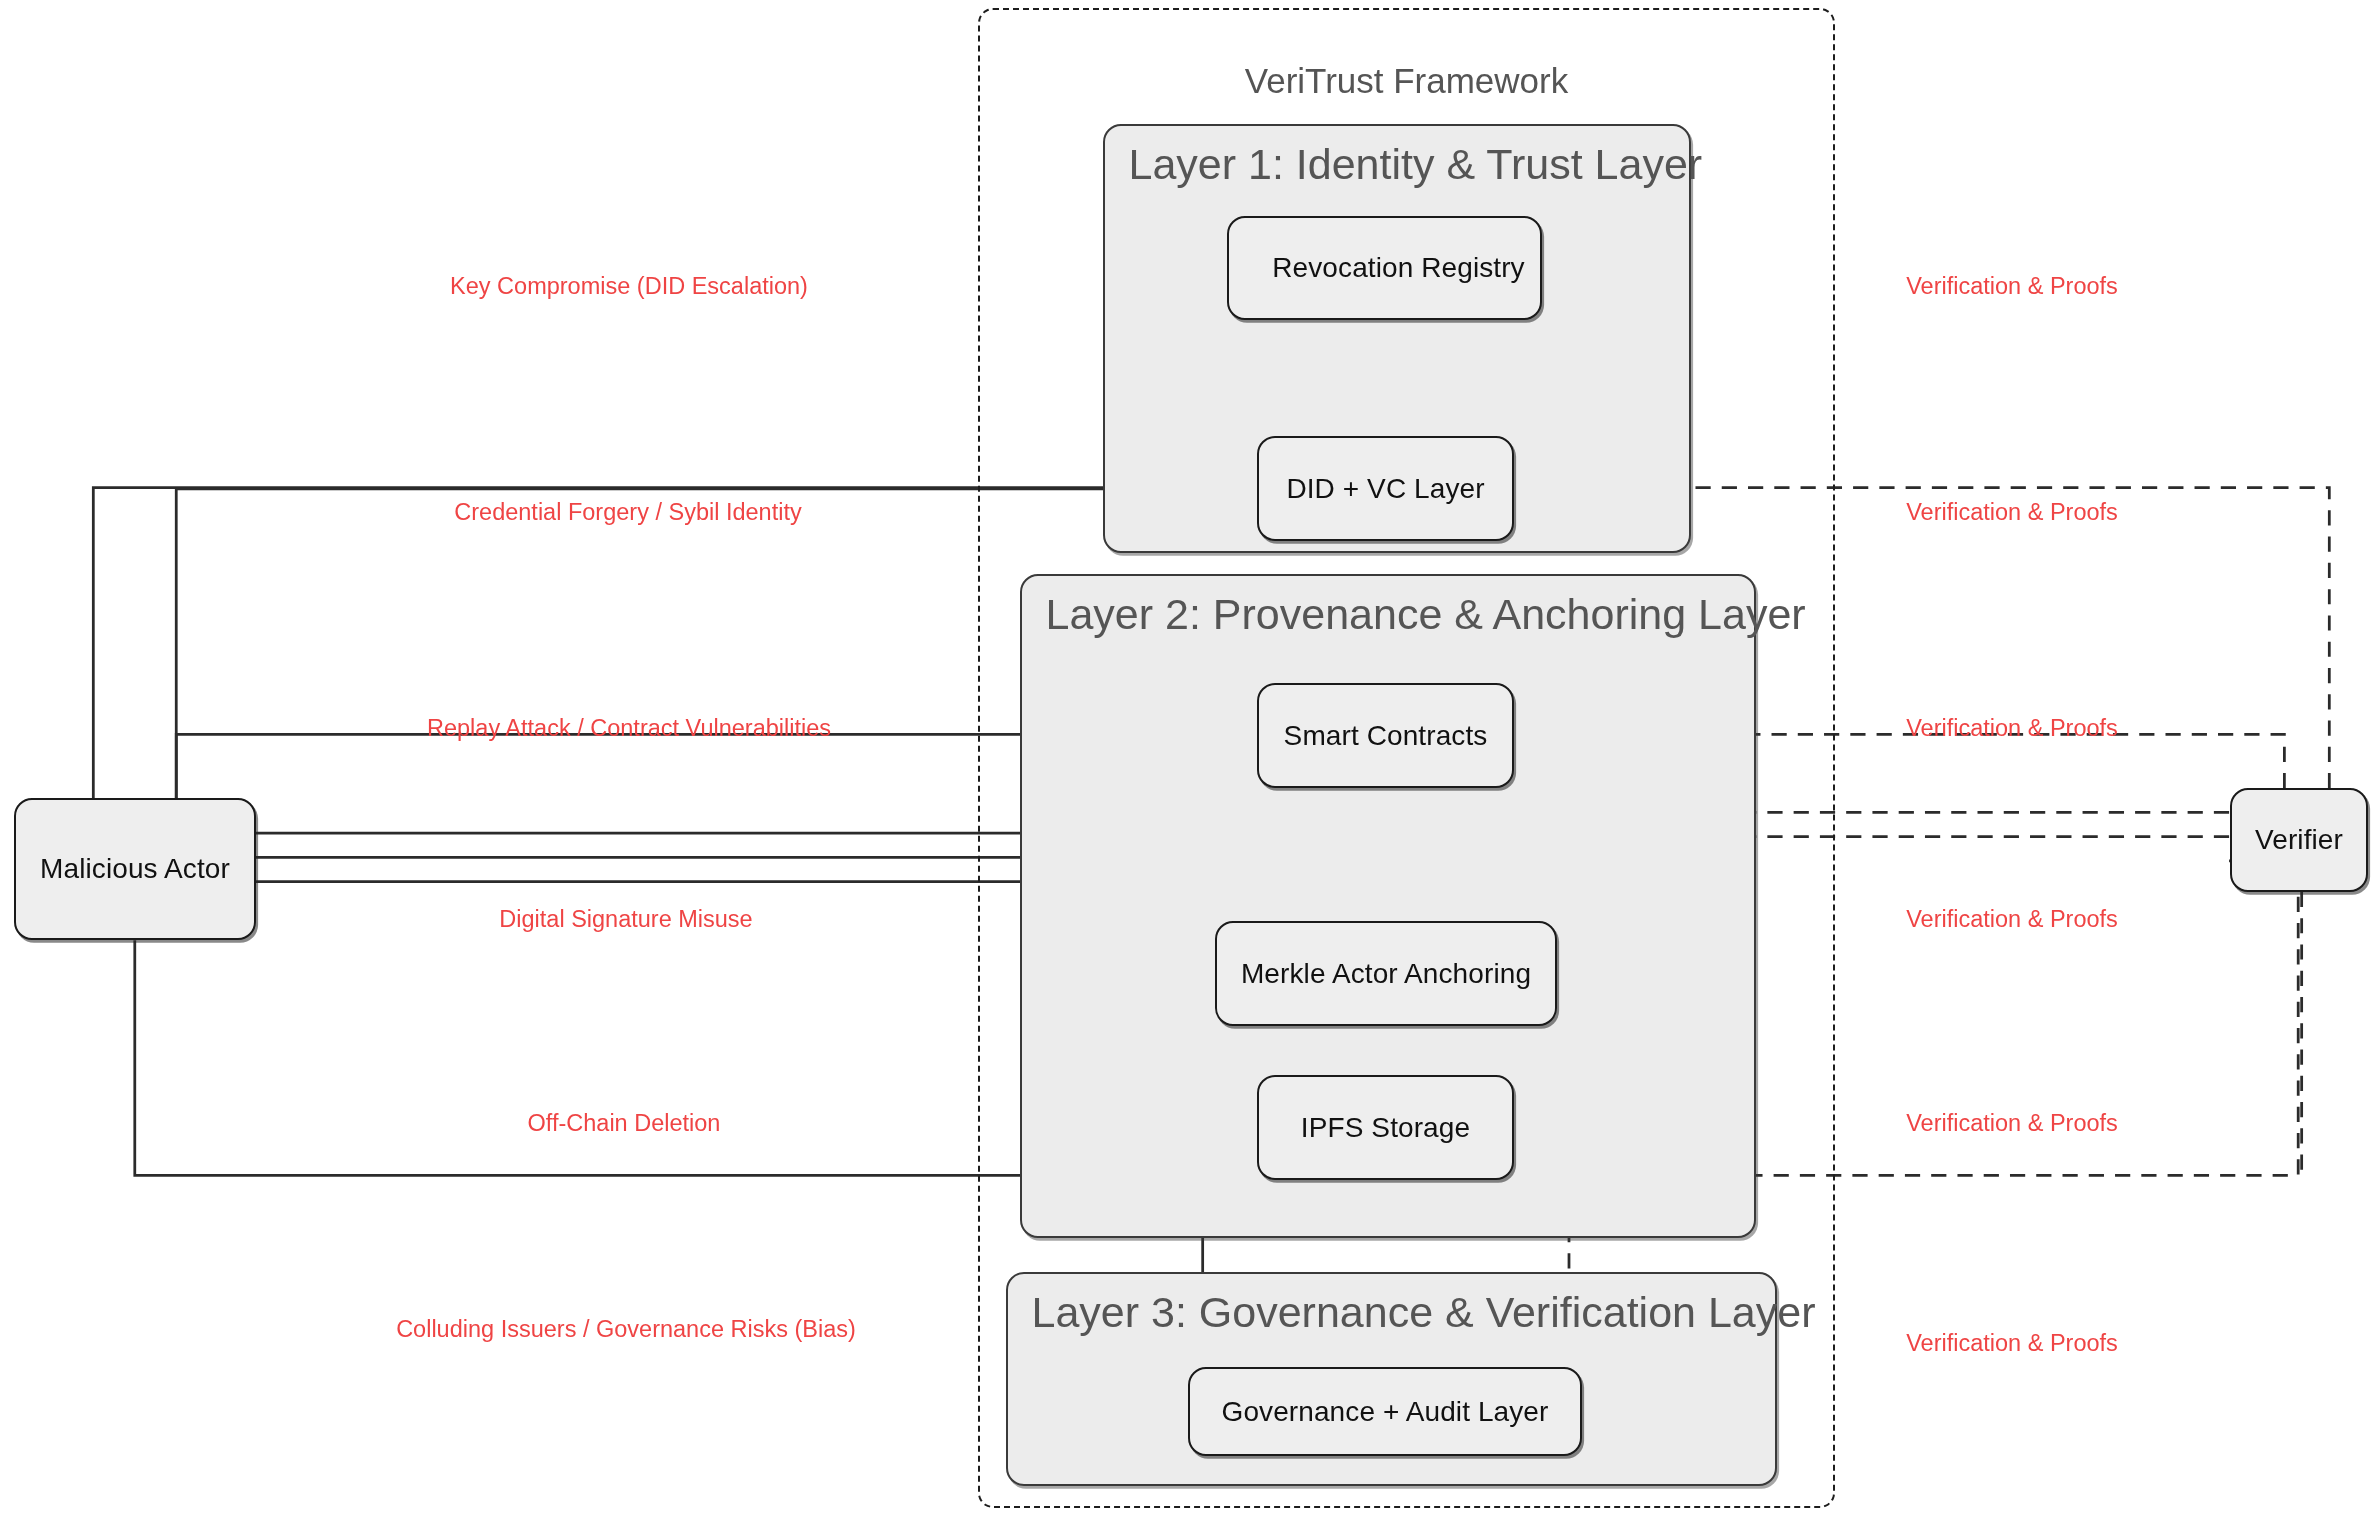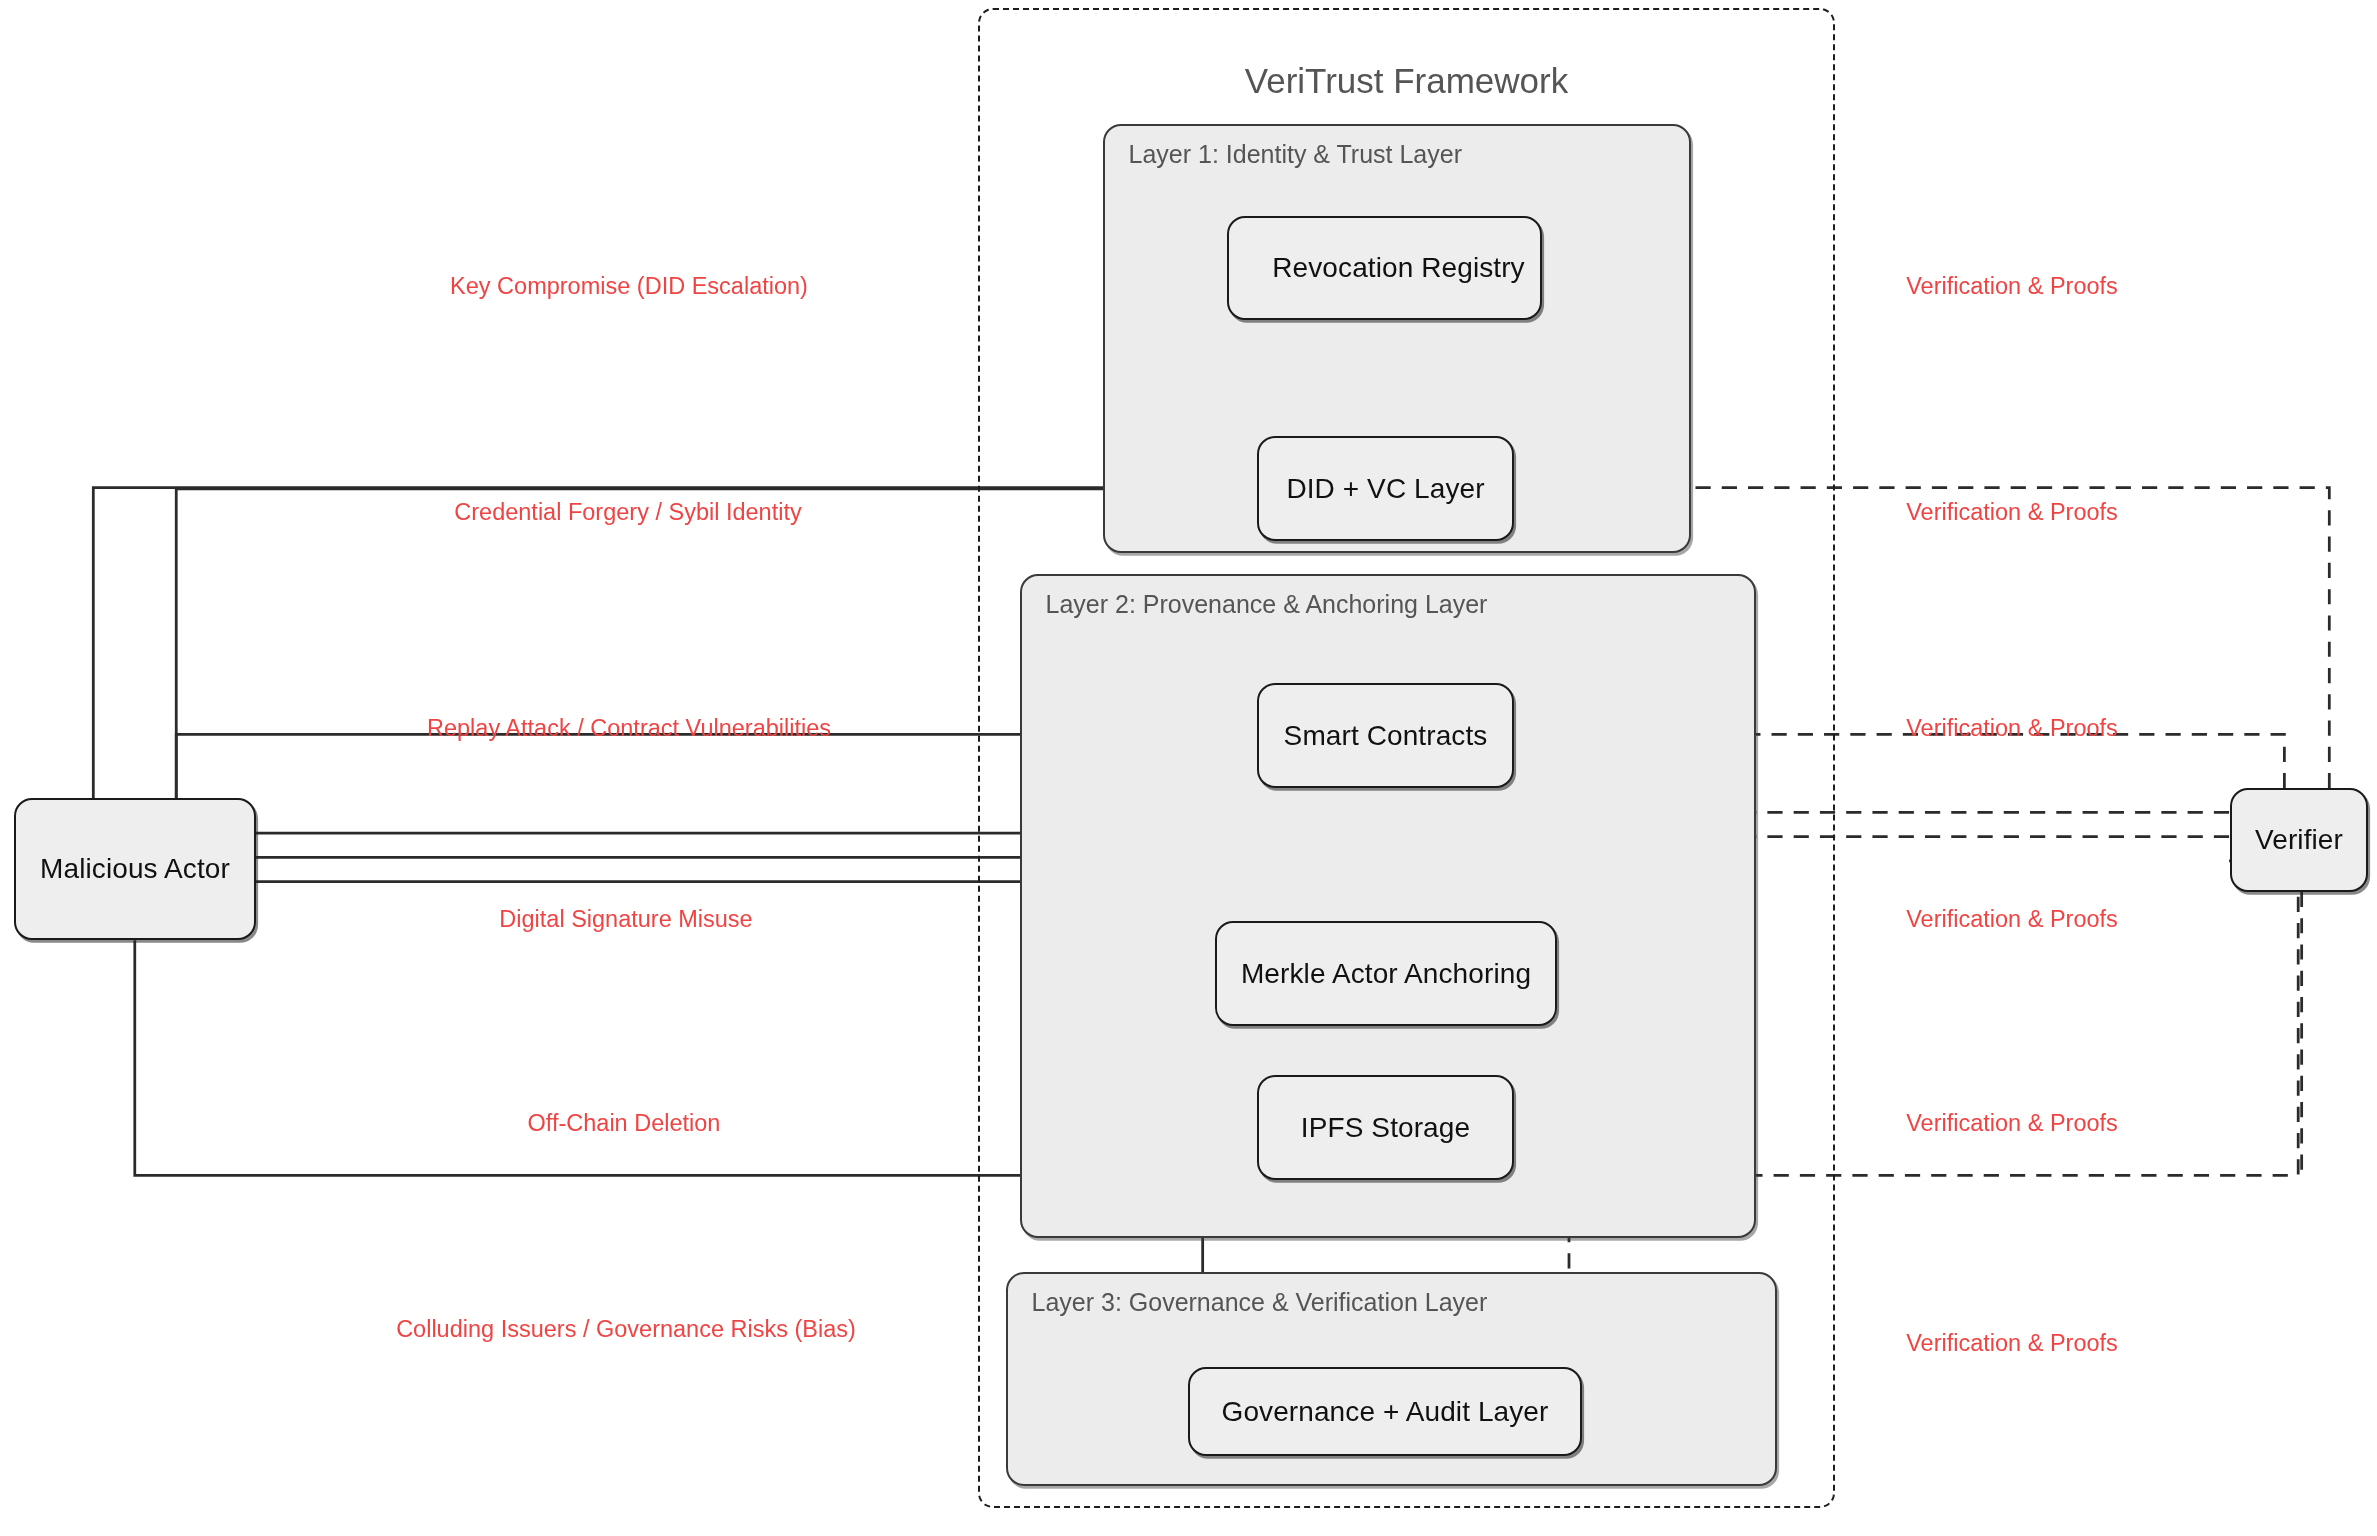--- a/index.html
+++ b/index.html
@@ -8,21 +8,21 @@
   svg.layer{position:absolute;left:0;top:0;width:2377px;height:1537px;}
   .node{position:absolute;box-sizing:border-box;background:#eeeeee;
         border:2.1px solid #1a1a1a;border-radius:18px;
         box-shadow:2.1px 2.8px 0 rgba(40,40,40,0.55);
         display:flex;align-items:center;justify-content:center;
         color:#111;font-size:28px;letter-spacing:0.1px;}
   .group{position:absolute;box-sizing:border-box;background:#ececec;
          border:2.1px solid #3a3a3a;border-radius:18px;
          box-shadow:2.1px 2.8px 0 rgba(60,60,60,0.45);}
   .group-title{position:absolute;left:0;right:0;top:14px;text-align:left;
-               color:#555;font-size:25px;padding-left:23.5px;white-space:nowrap;}
+               color:#555;font-size:43px;padding-left:23.5px;white-space:nowrap;}
   .frame{position:absolute;box-sizing:border-box;border:2.8px dashed #1d1d1d;border-radius:15px;background:transparent;}
   .frame-title{position:absolute;top:15px;left:0;right:0;text-align:center;color:#555;font-size:35px;margin-top:36px;}
   .edge-label{position:absolute;color:#ef4444;font-size:23.5px;white-space:nowrap;
               transform:translate(-50%,-50%);text-align:right;}
 </style>
 </head>
 <body>
 
 <div id="stage">
 

